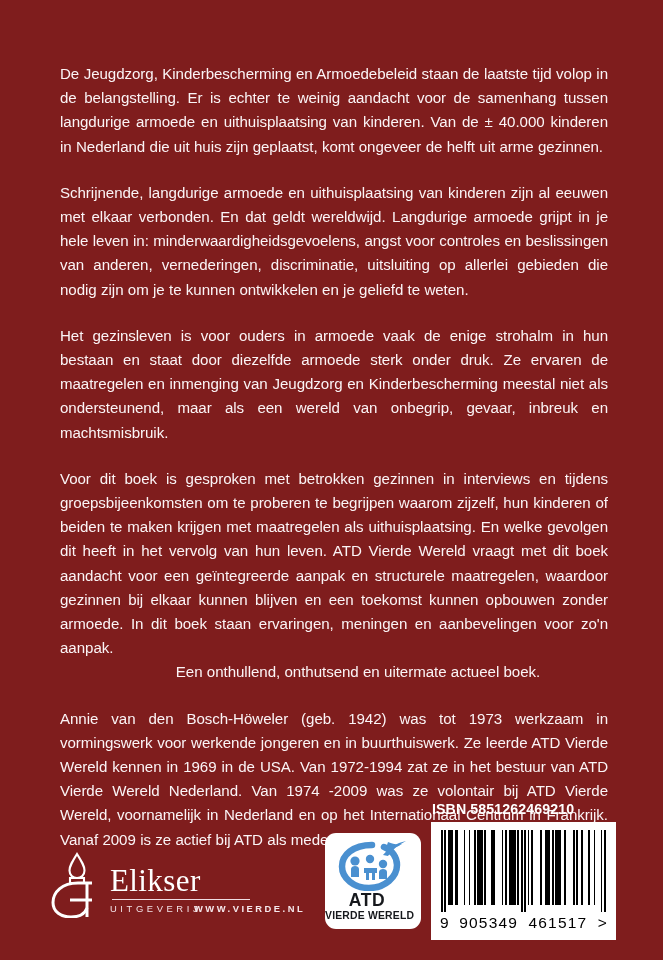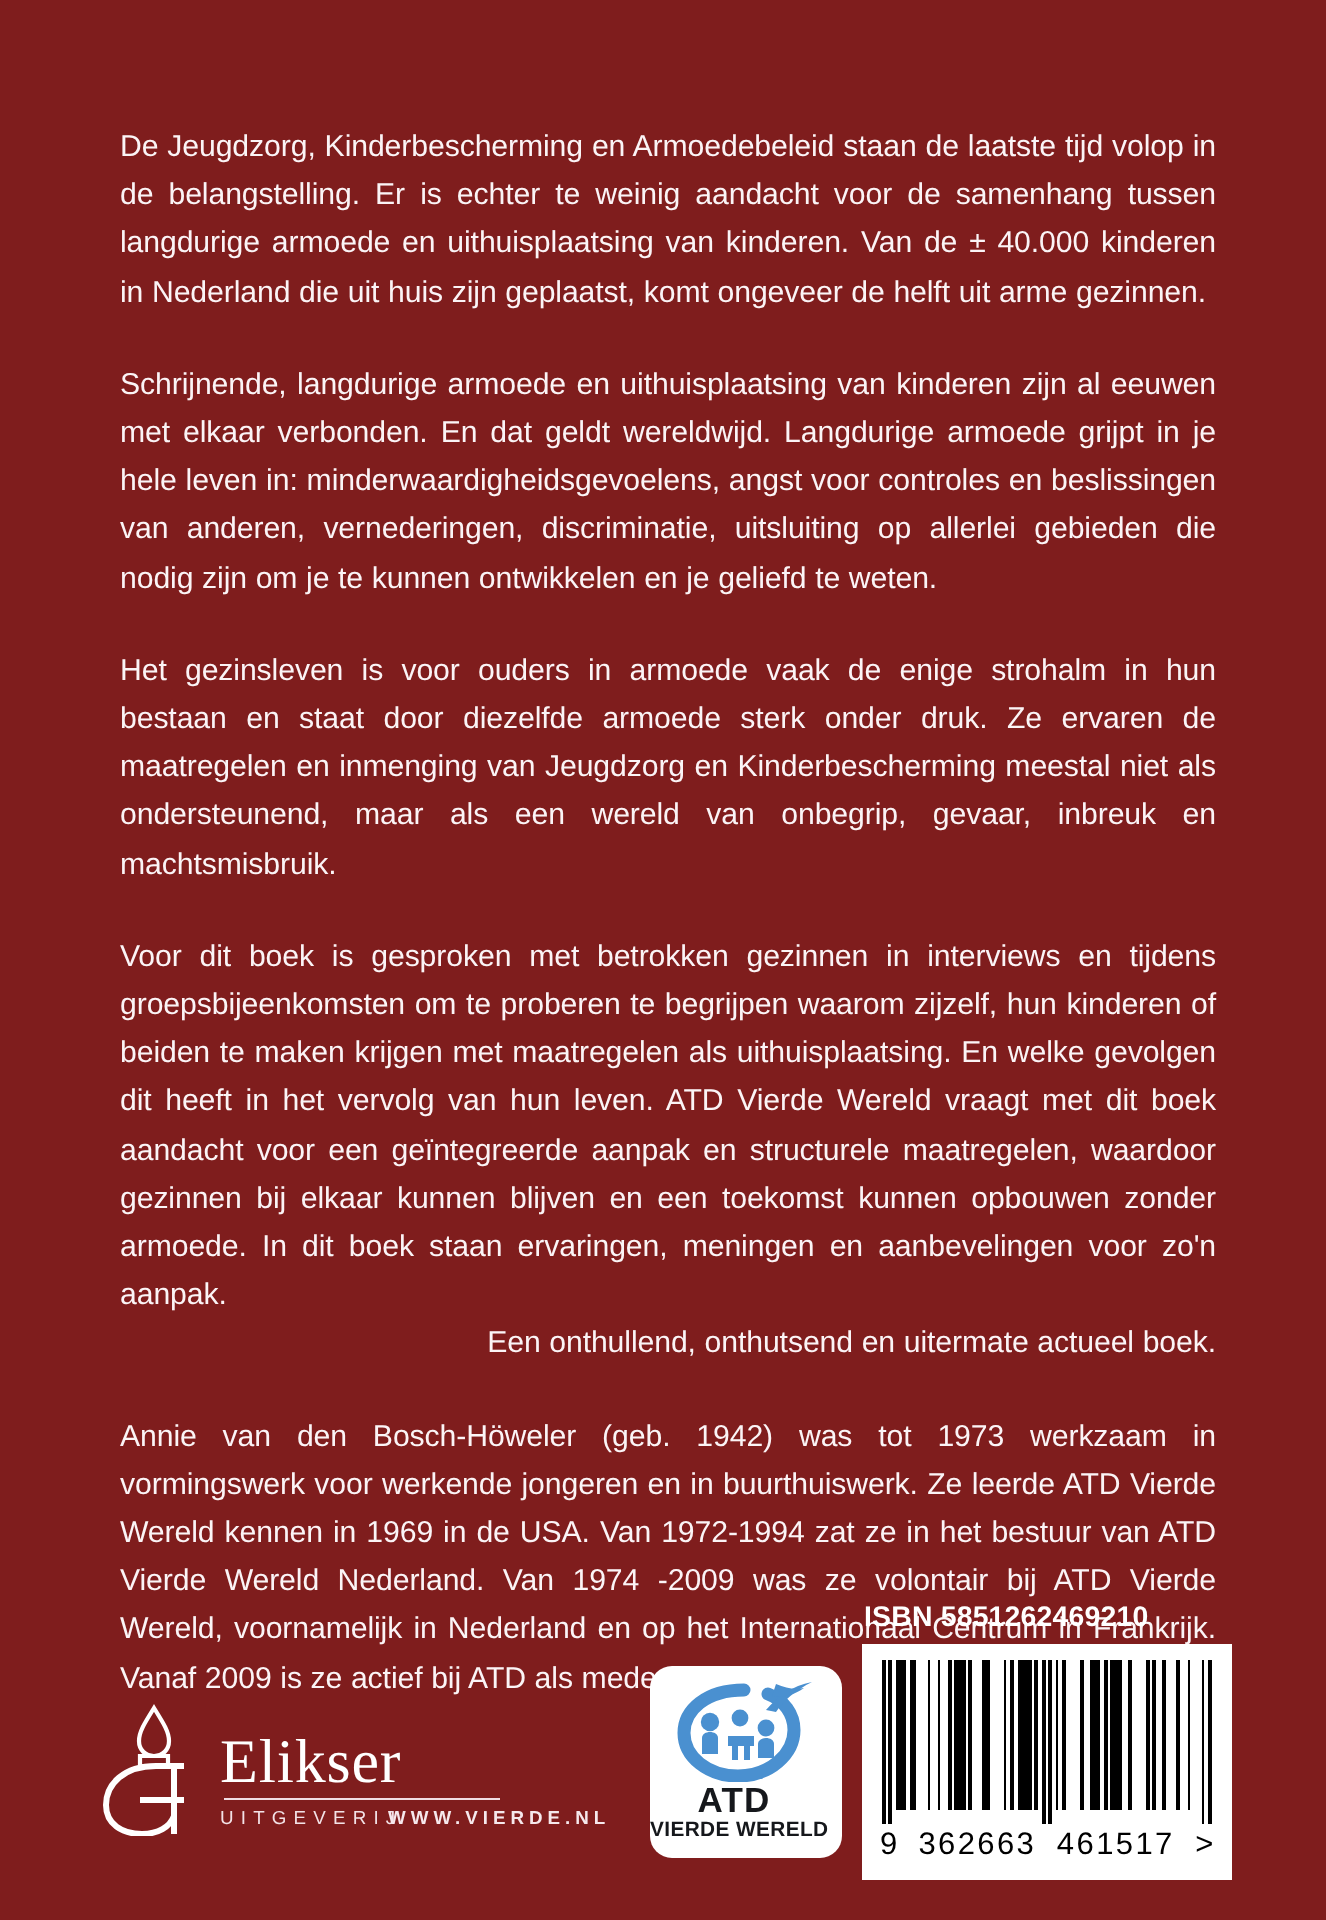--- a/index.html
+++ b/index.html
@@ -37,21 +37,21 @@
     line-height: 24.2px;
     text-align: justify;
     text-justify: inter-word;
     margin: 0 0 22px 0;
     letter-spacing: -0.05px;
     word-spacing: 0.2px;
     hyphens: manual;
   }
   .para:last-child { margin-bottom: 0; }
   .para.tight { margin-bottom: 0; }
-  .para.nojust { text-align: right; margin-left: 48px; }
+  .para.nojust { text-align: center; margin-left: 48px; }
 
   
   .bottom-zone {
     position: absolute;
     left: 0;
     top: 780px;
     width: 663px;
     height: 180px;
   }
 
@@ -320,20 +320,20 @@
           <span class="short" style="width: 1.05263%;"></span>
           <span class="w" style="width: 2.10526%;"></span>
           <span class="short" style="width: 1.05263%;"></span>
           <span class="w" style="width: 3.15789%;"></span>
           <span class="guard" style="width: 1.05263%;"></span>
           <span class="w" style="width: 1.05263%;"></span>
           <span class="guard" style="width: 1.05263%;"></span>
         </div>
       <div class="barcode-digits">
         <span class="g1">9</span>
-        <span class="g2">362663</span>
+        <span class="g2">905349</span>
         <span class="g3">461517</span>
         <span class="g4">&gt;</span>
       </div>
     </div>
 
   </div>
 </div>
 
 </body></html>

